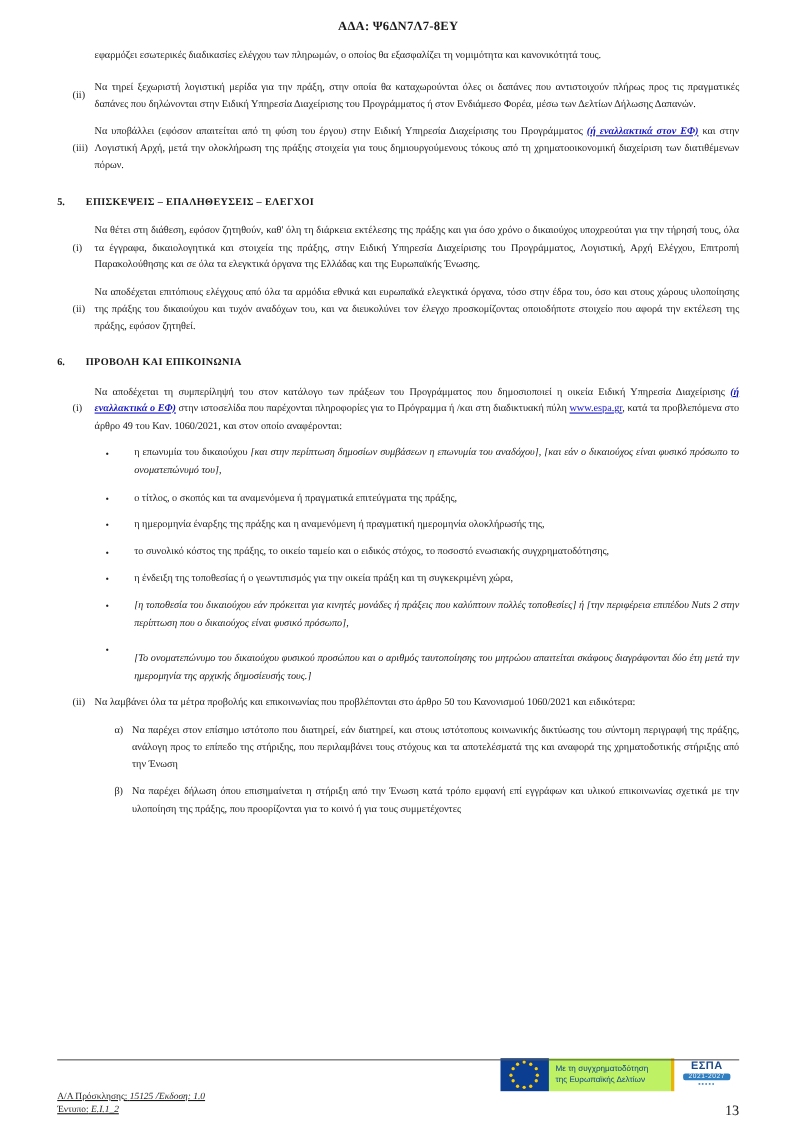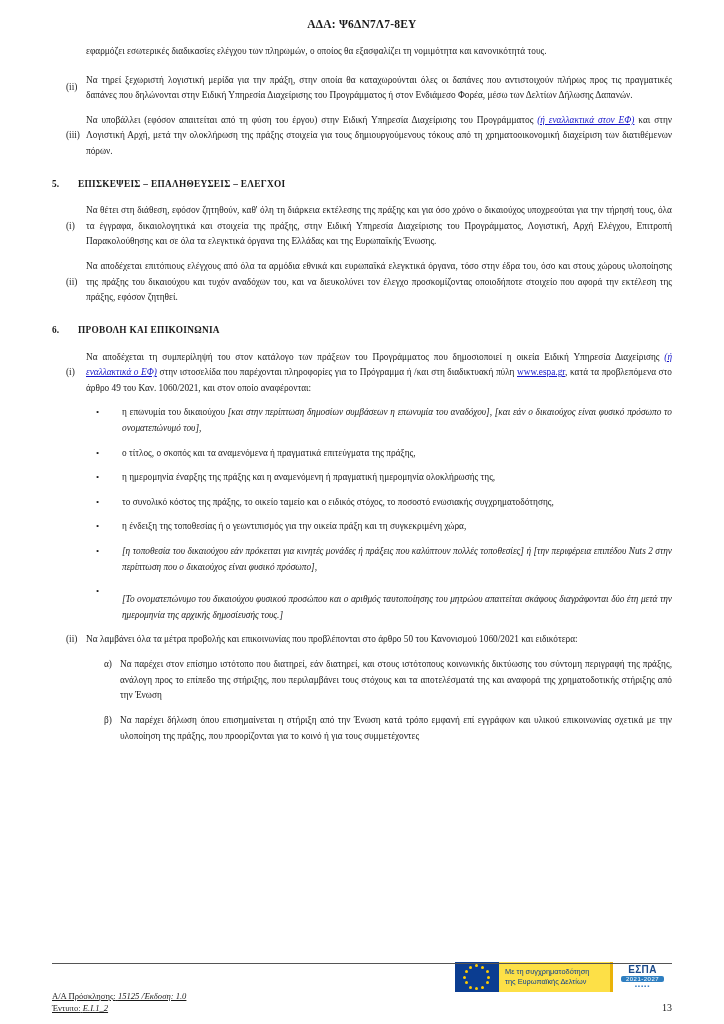--- a/index.html
+++ b/index.html
@@ -80,20 +80,21 @@
   }
   .section-title {
     flex: 1 1 auto;
     letter-spacing: 0.3px;
   }
   .ital { font-style: italic; }
   .link {
     color: #1414c8;
     text-decoration: underline;
     font-style: italic;
+    font-weight: bold;
   }
   .link-plain {
     color: #1414c8;
     text-decoration: underline;
     margin-top: 40px;
   }
   .bullet-row {
     display: flex;
     margin-bottom: 9px;
     margin-left: 44px;
@@ -129,21 +130,21 @@
     font-size: 8.6px;
     font-family: "Liberation Serif", serif;
     text-decoration: underline;
   }
   .footer-line { line-height: 1.45; }
   .footer-ital { font-style: italic; }
   .pagenum {
     position: absolute;
     right: 52px;
     top: 1002px;
-    font-size: 10px;
+    font-size: 13px;
   }
   
   .banner {
     position: absolute;
     left: 455px;
     top: 962px;
     width: 217px;
     height: 30px;
     display: flex;
     align-items: stretch;
@@ -164,21 +165,21 @@
   }
   .star {
     position: absolute;
     width: 3px;
     height: 3px;
     background: #ffcc00;
     border-radius: 50%;
   }
   .eu-text {
     flex: 1 1 auto;
-    background: #fde047;
+    background: #bef264;
     color: #0b3d91;
     font-size: 7.4px;
     line-height: 1.35;
     padding: 5px 4px 0 6px;
     box-sizing: border-box;
     font-family: "Liberation Sans", sans-serif;
   }
   .espa {
     width: 62px;
     flex: 0 0 auto;

